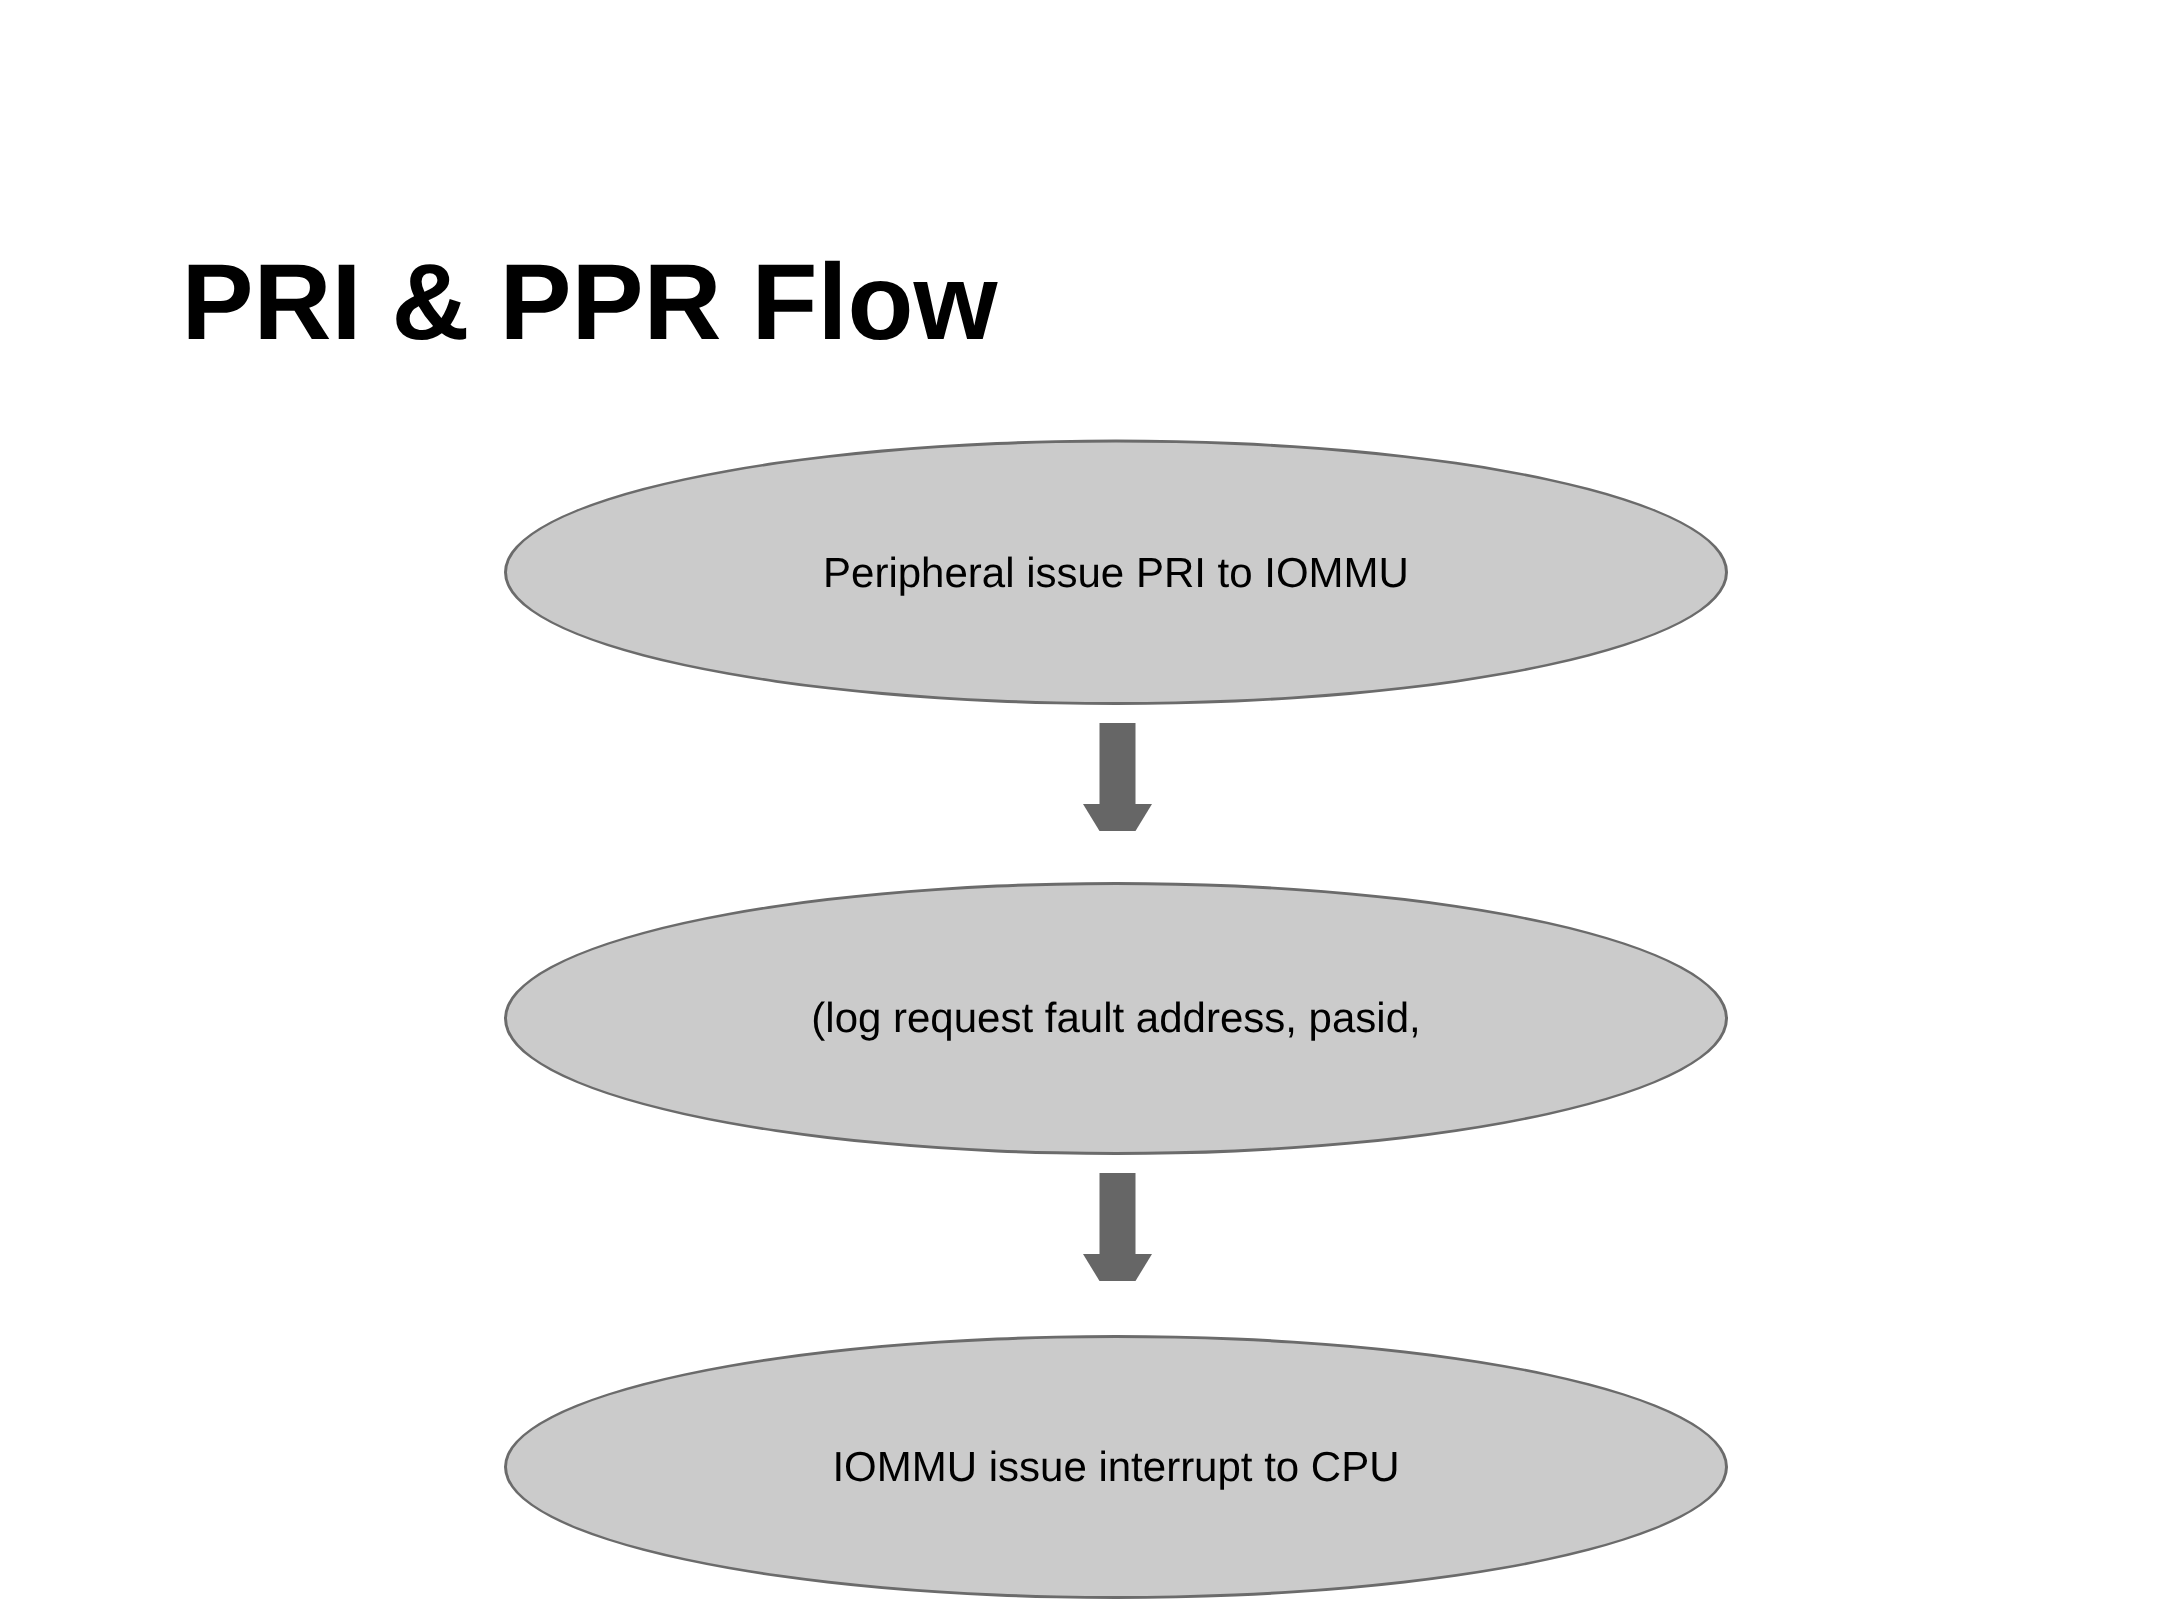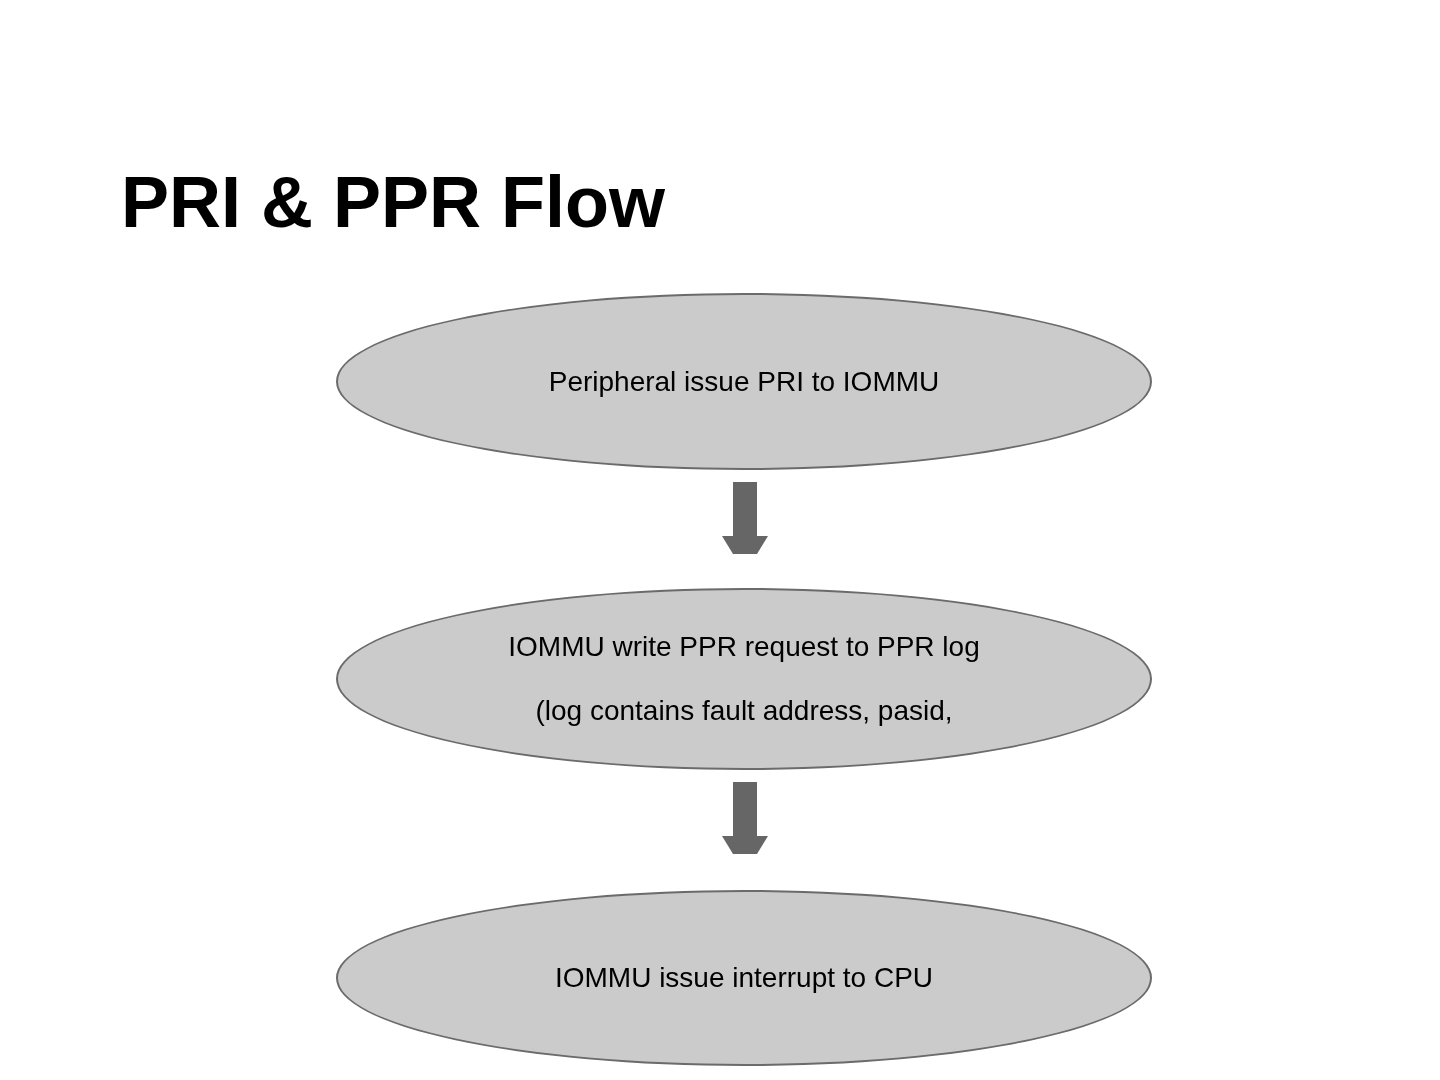--- a/index.html
+++ b/index.html
@@ -83,22 +83,21 @@
   <div class="flow-node" id="node-1">
     <span class="node-line">Peripheral issue PRI to IOMMU</span>
   </div>
 
   <div class="connector" id="connector-1">
     <div class="shaft"></div>
     <div class="head"></div>
   </div>
 
   <div class="flow-node" id="node-2">
-    <span class="node-line">IOMMU write PPR request to PPR log</span>
-    <span class="node-line">(log contains fault address, pasid,</span>
+    <span class="node-line">(log request fault address, pasid,</span>
   </div>
 
   <div class="connector" id="connector-2">
     <div class="shaft"></div>
     <div class="head"></div>
   </div>
 
   <div class="flow-node" id="node-3">
     <span class="node-line">IOMMU issue interrupt to CPU</span>
   </div>

